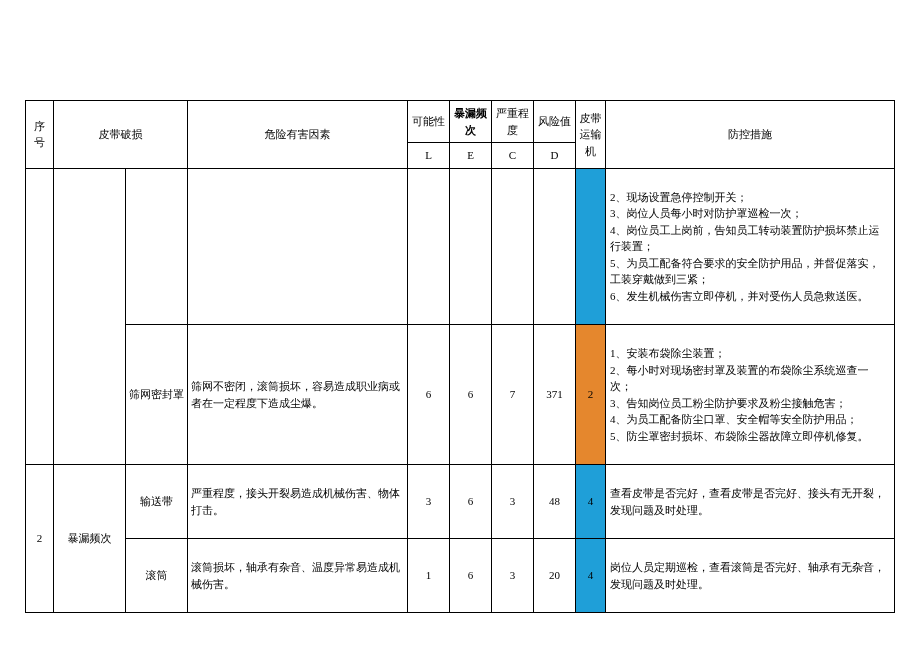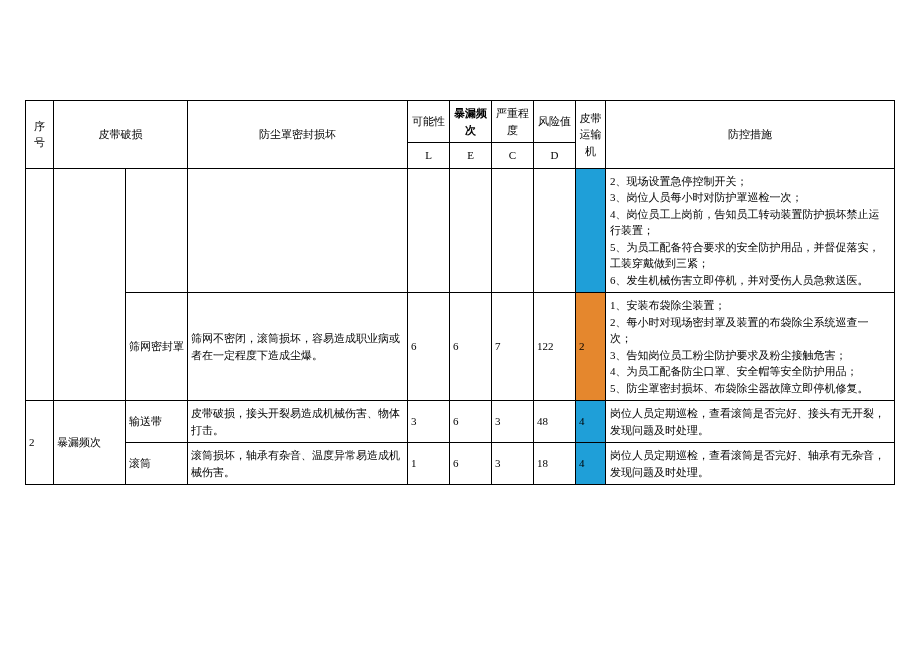--- a/index.html
+++ b/index.html
@@ -23,26 +23,26 @@
       line-height: 1.5;
     }
     th { font-weight: normal; text-align: center; }
     .col-seq { width: 28px; }
     .col-riskpoint { width: 72px; }
     .col-sub { width: 62px; }
     .col-factor { width: 220px; }
     .col-num { width: 42px; }
     .col-level { width: 30px; }
     .col-measure { width: auto; }
-    .center { text-align: left; }
+    .center { text-align: center; }
     .left { text-align: left; }
     .blue { background: #1f9fd8; }
     .orange { background: #e5872d; }
     .hdr-bold { font-weight: bold; }
-    .measure { padding: 4px 4px; }
+    .measure { padding: 20px 4px; }
   </style>
 </head>
 <body>
 
 <table>
   <colgroup>
     <col class="col-seq">
     <col class="col-riskpoint">
     <col class="col-sub">
     <col class="col-factor">
@@ -50,21 +50,21 @@
     <col class="col-num">
     <col class="col-num">
     <col class="col-num">
     <col class="col-level">
     <col class="col-measure">
   </colgroup>
   <thead>
     <tr>
       <th rowspan="2">序号</th>
       <th rowspan="2" colspan="2">皮带破损</th>
-      <th rowspan="2">防尘罩密封损坏</th>
+      <th rowspan="2">危险有害因素</th>
       <th>可能性</th>
       <th class="hdr-bold">暴漏频次</th>
       <th>严重程度</th>
       <th>风险值</th>
       <th rowspan="2">皮带运输机</th>
       <th rowspan="2">防控措施</th>
     </tr>
     <tr>
       <th>L</th>
       <th>E</th>
@@ -86,42 +86,42 @@
       <td class="center blue"></td>
       <td class="left measure">2、现场设置急停控制开关；<br>3、岗位人员每小时对防护罩巡检一次；<br>4、岗位员工上岗前，告知员工转动装置防护损坏禁止运行装置；<br>5、为员工配备符合要求的安全防护用品，并督促落实，工装穿戴做到三紧；<br>6、发生机械伤害立即停机，并对受伤人员急救送医。</td>
     </tr>
 
     <tr>
       <td class="center">筛网密封罩</td>
       <td class="left">筛网不密闭，滚筒损坏，容易造成职业病或者在一定程度下造成尘爆。</td>
       <td class="center">6</td>
       <td class="center">6</td>
       <td class="center">7</td>
-      <td class="center">122</td>
+      <td class="center">371</td>
       <td class="center orange">2</td>
       <td class="left measure">1、安装布袋除尘装置；<br>2、每小时对现场密封罩及装置的布袋除尘系统巡查一次；<br>3、告知岗位员工粉尘防护要求及粉尘接触危害；<br>4、为员工配备防尘口罩、安全帽等安全防护用品；<br>5、防尘罩密封损坏、布袋除尘器故障立即停机修复。</td>
     </tr>
 
     <tr>
       <td rowspan="2" class="center">2</td>
       <td rowspan="2" class="center">暴漏频次</td>
       <td class="center">输送带</td>
-      <td class="left">皮带破损，接头开裂易造成机械伤害、物体打击。</td>
+      <td class="left">严重程度，接头开裂易造成机械伤害、物体打击。</td>
       <td class="center">3</td>
       <td class="center">6</td>
       <td class="center">3</td>
       <td class="center">48</td>
       <td class="center blue">4</td>
-      <td class="left measure">岗位人员定期巡检，查看滚筒是否完好、接头有无开裂，发现问题及时处理。</td>
+      <td class="left measure">查看皮带是否完好，查看皮带是否完好、接头有无开裂，发现问题及时处理。</td>
     </tr>
 
     <tr>
       <td class="center">滚筒</td>
       <td class="left">滚筒损坏，轴承有杂音、温度异常易造成机械伤害。</td>
       <td class="center">1</td>
       <td class="center">6</td>
       <td class="center">3</td>
-      <td class="center">18</td>
+      <td class="center">20</td>
       <td class="center blue">4</td>
       <td class="left measure">岗位人员定期巡检，查看滚筒是否完好、轴承有无杂音，发现问题及时处理。</td>
     </tr>
   </tbody>
 </table>
 
 </body></html>

